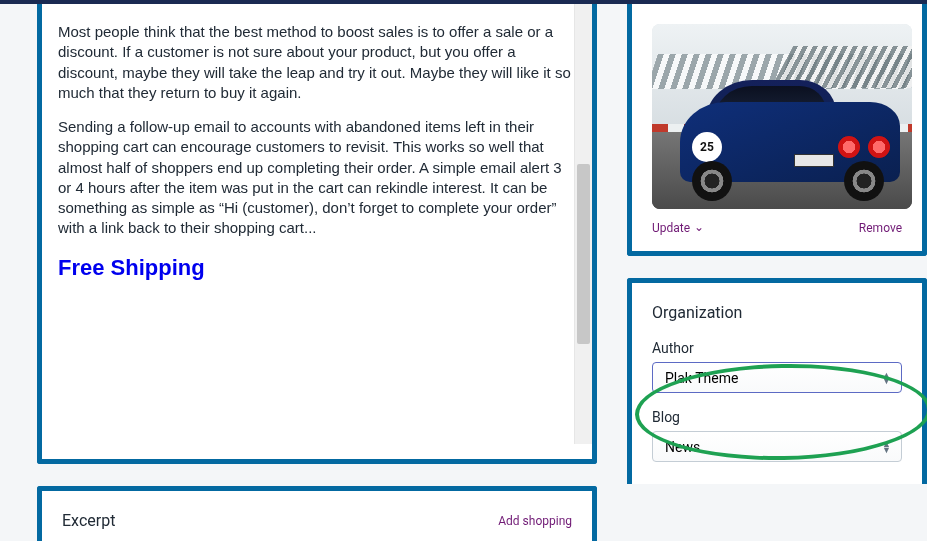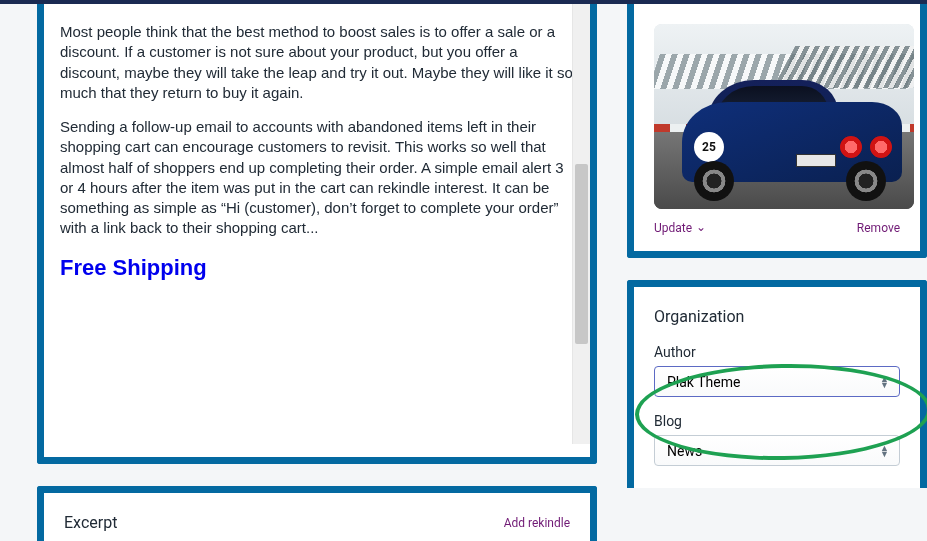--- a/index.html
+++ b/index.html
@@ -25,21 +25,21 @@
   .main-col {
     width: 605px;
     margin-left: 0;
   }
   .side-col {
     width: 300px;
     margin-top: 0;
   }
   .card {
     background: #fff;
-    border: 7px solid #0369a1;
+    border: 5px solid #0369a1;
     border-radius: 3px;
   }
   
   .editor-card {
     border-top: none;
     border-top-left-radius: 0;
     border-top-right-radius: 0;
     padding: 0;
     height: 460px;
     position: relative;
@@ -211,21 +211,21 @@
           <h2>Free Shipping</h2>
         </div>
         <div class="editor-scroll-track">
           <div class="editor-scroll-thumb"></div>
         </div>
       </div>
     </div>
 
     <div class="card excerpt-card">
       <div class="excerpt-title">Excerpt</div>
-      <span class="link">Add rekindle</span>
+      <span class="link">Add shopping</span>
     </div>
 
   </div>
 
   <div class="side-col">
 
     <div class="card image-card">
       <div class="thumb-wrap">
         <div class="sky-band"></div>
         <div class="stand"></div>

